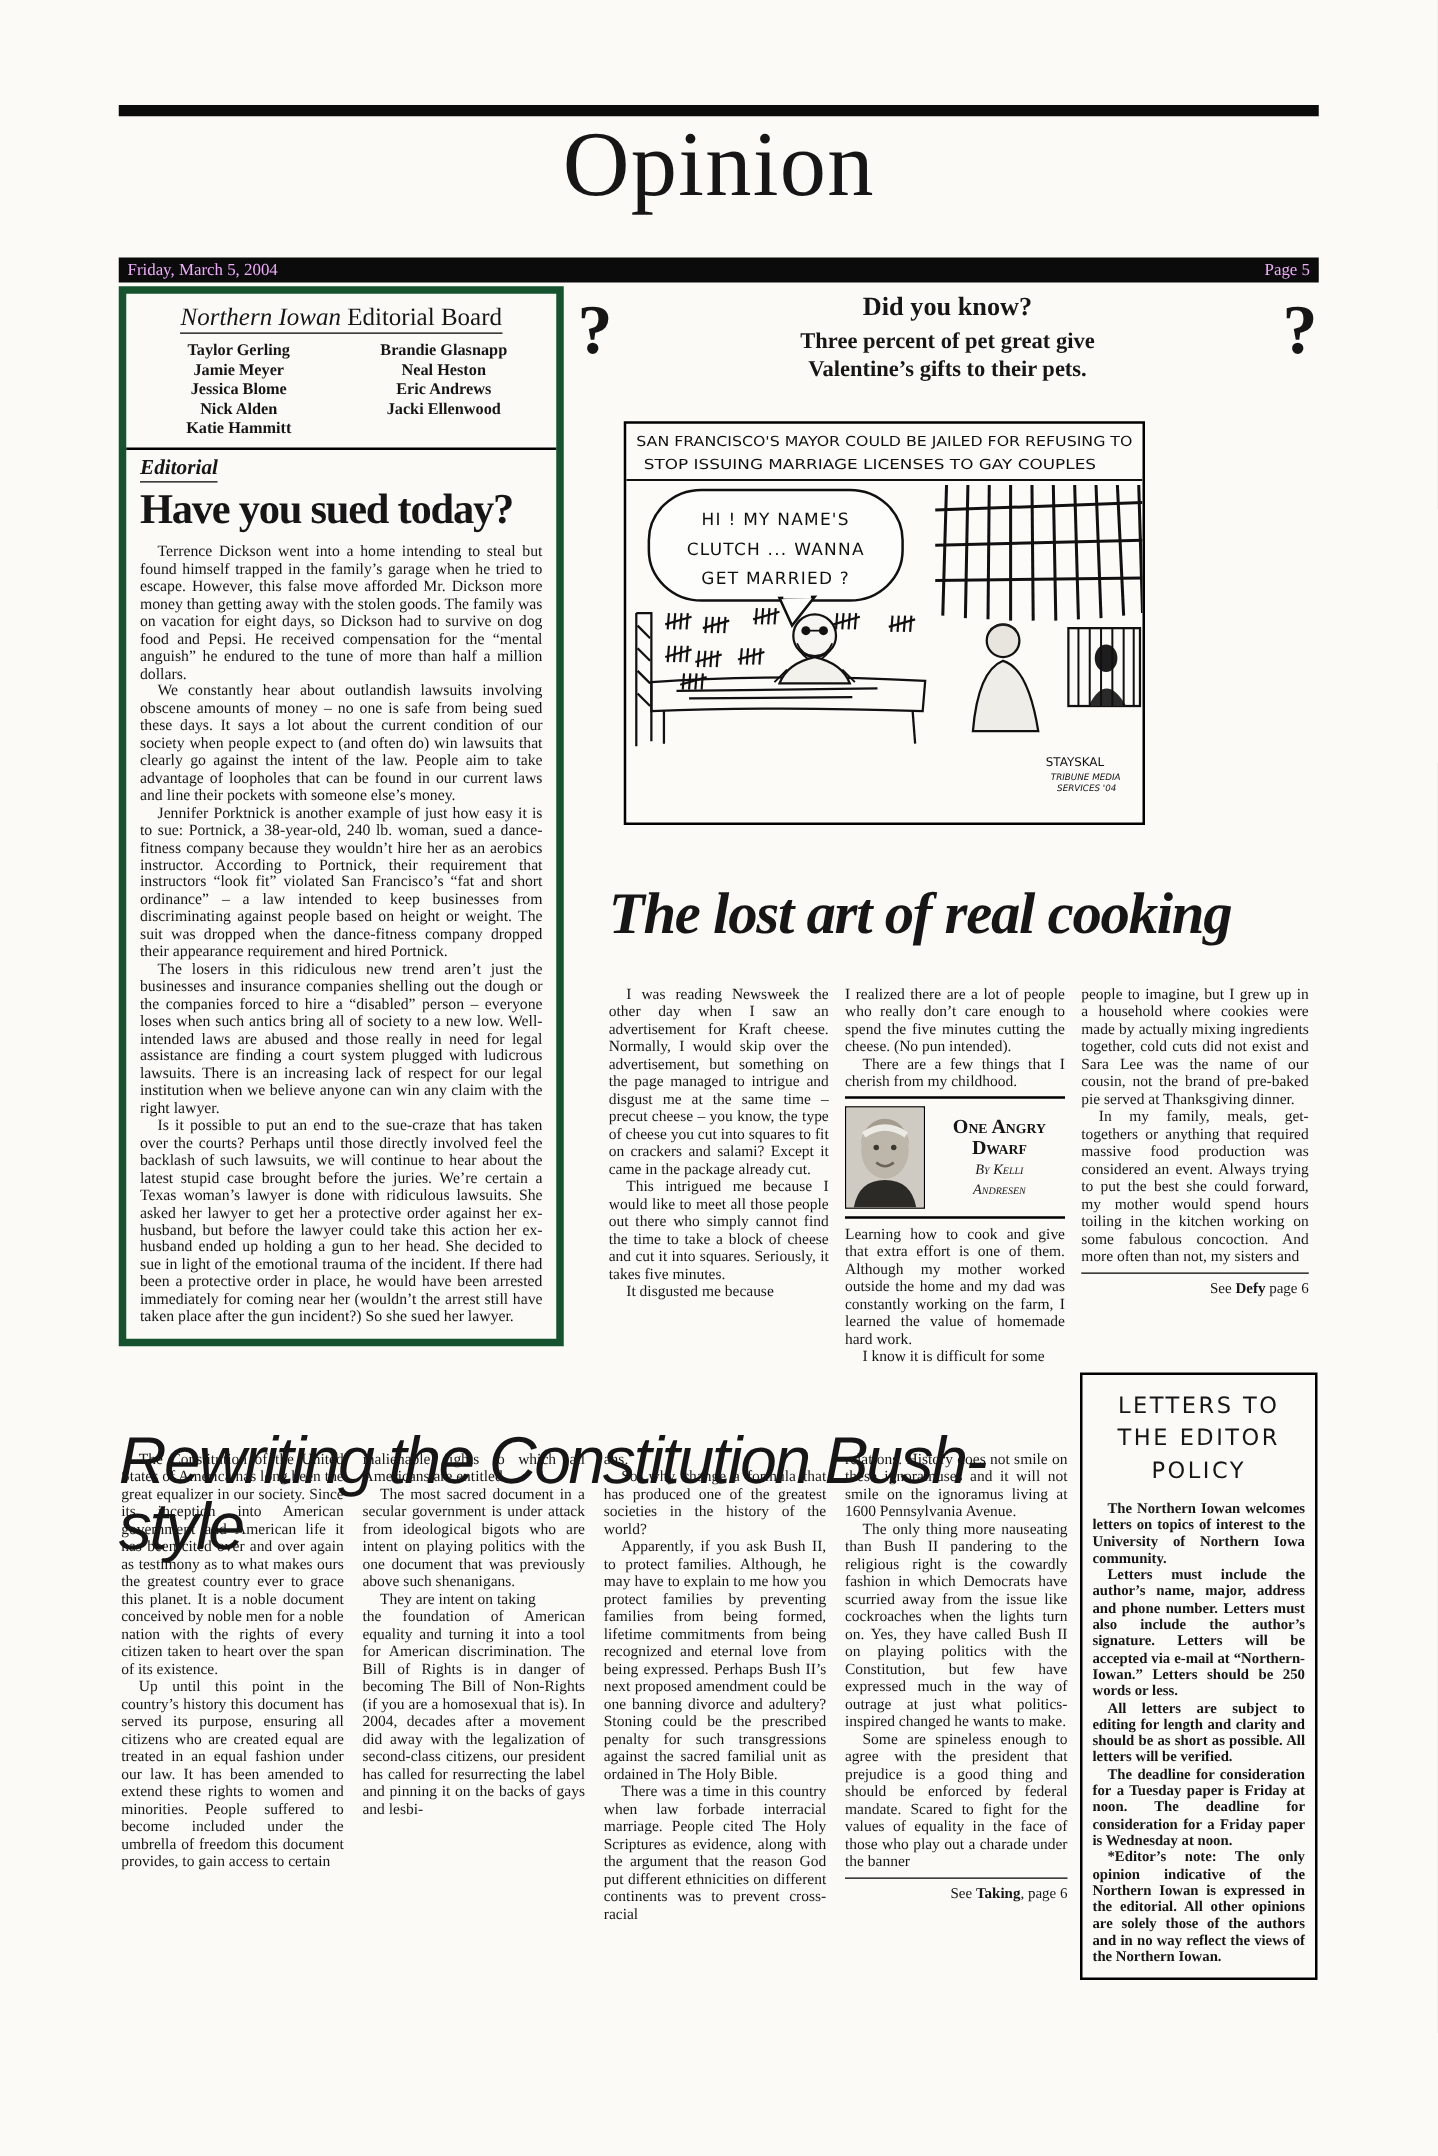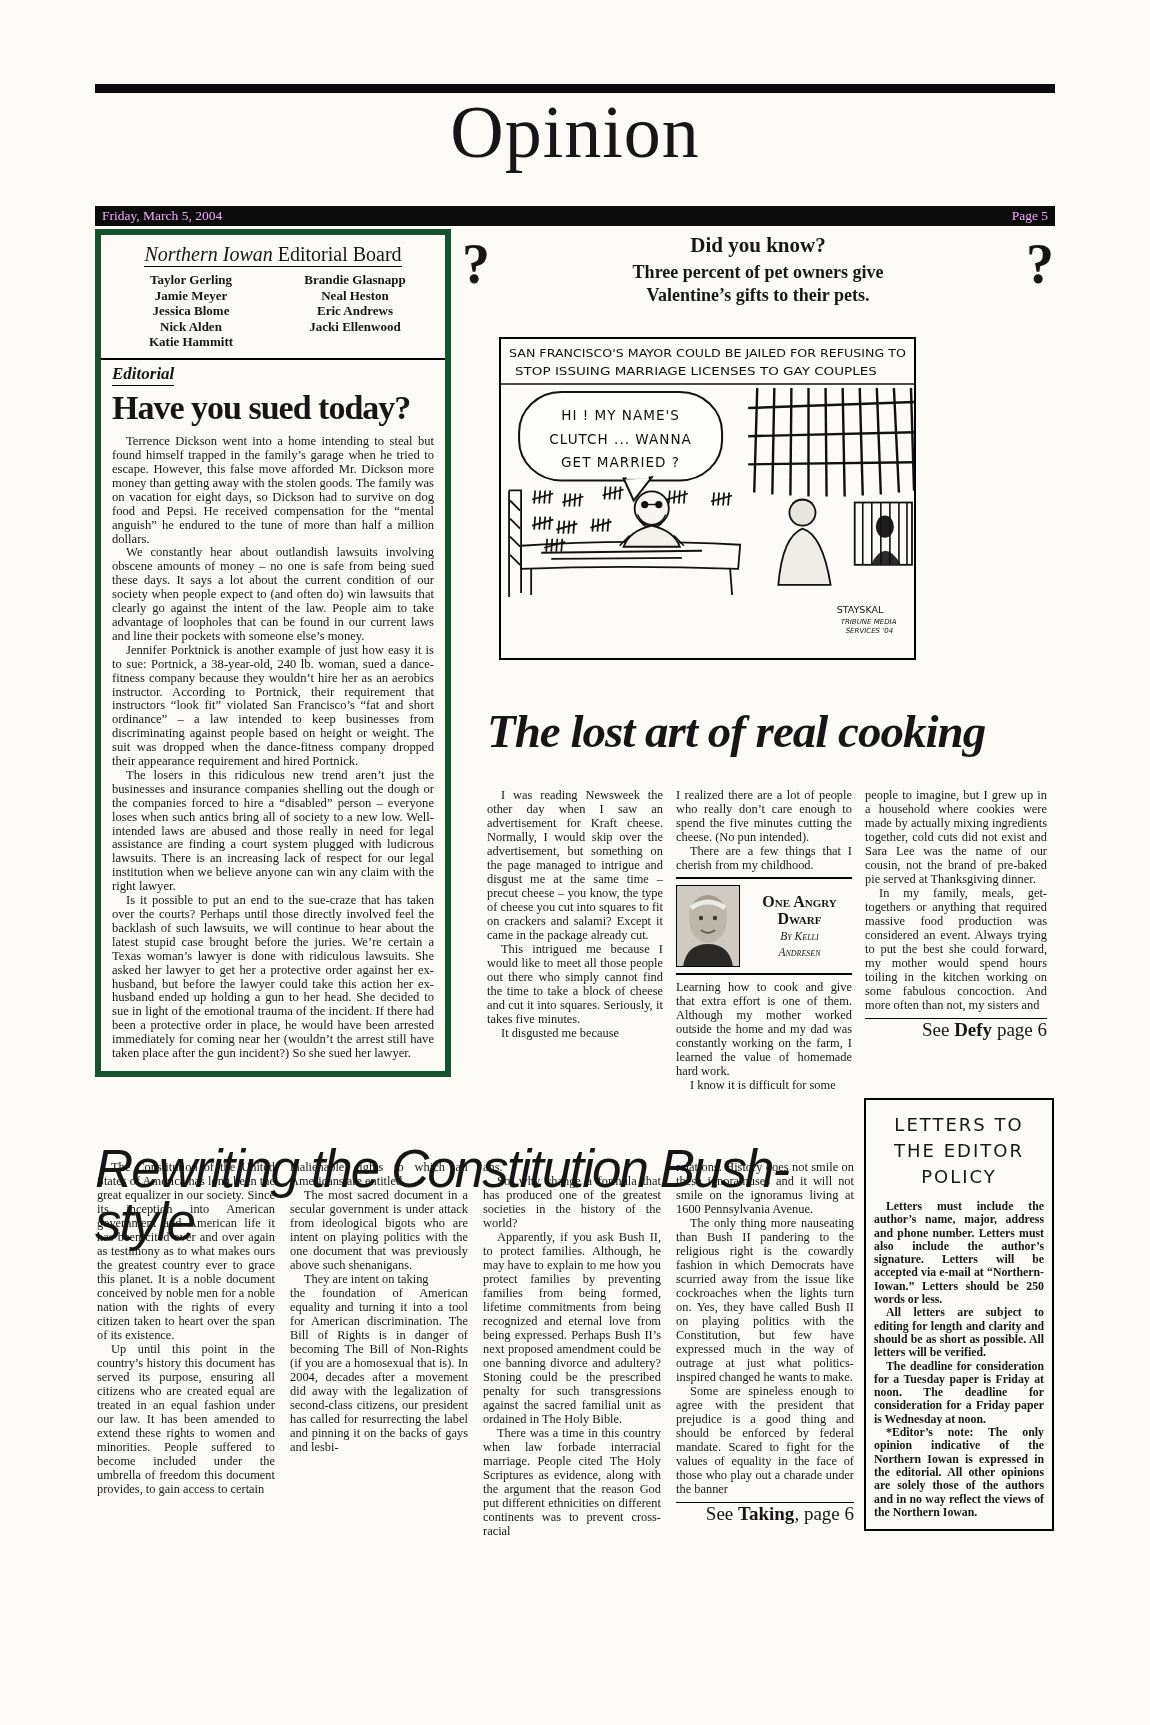--- a/index.html
+++ b/index.html
@@ -44,21 +44,21 @@
   #cook-col1{left:487px;top:788px;width:176px;}
   #cook-col2{left:676px;top:788px;width:176px;}
   #cook-col3{left:865px;top:788px;width:182px;}
   .cont>p:first-child{text-indent:0;}
   .inset{border-top:2px solid #000;border-bottom:2px solid #000;margin:5px 0;padding:6px 0;
          display:flex;align-items:center;gap:7px;}
   .inset .photo{flex:0 0 auto;border:1.5px solid #000;background:#d8d4cd;}
   .inset-text{flex:1;text-align:center;}
   .inset-title{font-variant:small-caps;font-weight:bold;font-size:16px;line-height:17px;}
   .inset-by{font-variant:small-caps;font-style:italic;font-size:11.5px;line-height:13px;margin-top:3px;}
-  .jump{border-top:1.5px solid #000;margin-top:6px;padding-top:4px;text-align:right;font-size:19px;}
+  .jump{border-top:1.5px solid #000;margin-top:6px;padding-top:4px;text-align:right;font-size:12px;}
   .jump b{font-weight:bold;}
   
   #bush-headline{left:95px;top:1142px;width:760px;font-family:"Liberation Sans",sans-serif;
                  font-size:53px;font-weight:normal;font-style:italic;letter-spacing:-2px;line-height:1.0;}
   #bush-col1{left:97px;top:1160px;width:178px;}
   #bush-col2{left:290px;top:1160px;width:178px;}
   #bush-col3{left:483px;top:1160px;width:178px;}
   #bush-col4{left:676px;top:1160px;width:178px;}
   
   #letters{left:864px;top:1098px;width:190px;border:2.5px solid #000;box-sizing:border-box;
@@ -111,21 +111,21 @@
           <p>The losers in this ridiculous new trend aren’t just the businesses and insurance companies shelling out the dough or the companies forced to hire a “disabled” person – everyone loses when such antics bring all of society to a new low. Well-intended laws are abused and those really in need for legal assistance are finding a court system plugged with ludicrous lawsuits. There is an increasing lack of respect for our legal institution when we believe anyone can win any claim with the right lawyer.</p>
           <p>Is it possible to put an end to the sue-craze that has taken over the courts? Perhaps until those directly involved feel the backlash of such lawsuits, we will continue to hear about the latest stupid case brought before the juries. We’re certain a Texas woman’s lawyer is done with ridiculous lawsuits. She asked her lawyer to get her a protective order against her ex-husband, but before the lawyer could take this action her ex-husband ended up holding a gun to her head. She decided to sue in light of the emotional trauma of the incident. If there had been a protective order in place, he would have been arrested immediately for coming near her (wouldn’t the arrest still have taken place after the gun incident?) So she sued her lawyer.</p>
         </div>
     </div>
   </div>
 
   <div class="abs" id="dyk">
     <div class="qmark">?</div>
     <div id="dyk-center">
       <div id="dyk-title">Did you know?</div>
-      <div class="dyk-line">Three percent  of pet owners give</div>
+      <div class="dyk-line">Three percent  of pet great give</div>
       <div class="dyk-line">Valentine’s gifts to their pets.</div>
     </div>
     <div class="qmark">?</div>
   </div>
 
   <div class="abs" id="cartoon">
     <svg viewBox="0 0 411 316">
       <text class="hand" x="8" y="17" font-size="11" textLength="395" lengthAdjust="spacingAndGlyphs" fill="#111">SAN FRANCISCO'S MAYOR COULD BE JAILED FOR REFUSING TO</text>
       <text class="hand" x="14" y="35" font-size="11" textLength="360" lengthAdjust="spacingAndGlyphs" fill="#111">STOP ISSUING MARRIAGE LICENSES TO GAY COUPLES</text>
       <line x1="0" y1="44" x2="411" y2="44" stroke="#111" stroke-width="1.6"></line>
@@ -302,20 +302,21 @@
     </div>
   </div>
 
   <div class="abs" id="letters">
     <div id="letters-heading">
       <div>LETTERS TO</div>
       <div>THE EDITOR</div>
       <div>POLICY</div>
     </div>
     <div id="letters-body" class="body">
+        <p>The Northern Iowan welcomes letters on topics of interest to the University of Northern Iowa community.</p>
         <p>Letters must include the author’s name, major, address and phone number. Letters must also include the author’s signature. Letters will be accepted via e-mail at “Northern-Iowan.” Letters should be 250 words or less.</p>
         <p>All letters are subject to editing for length and clarity and should be as short as possible. All letters will be verified.</p>
         <p>The deadline for consideration for a Tuesday paper is Friday at noon. The deadline for consideration for a Friday paper is Wednesday at noon.</p>
         <p>*Editor’s note: The only opinion indicative of the Northern Iowan is expressed in the editorial. All other opinions are solely those of the authors and in no way reflect the views of the Northern Iowan.</p>
       </div>
   </div>
 
 </div>
 
 </body></html>

